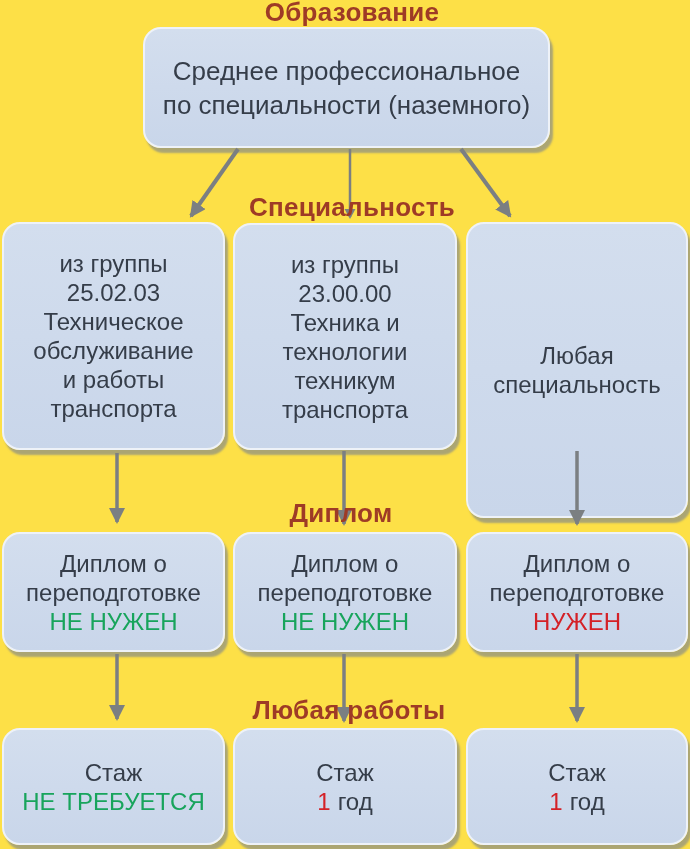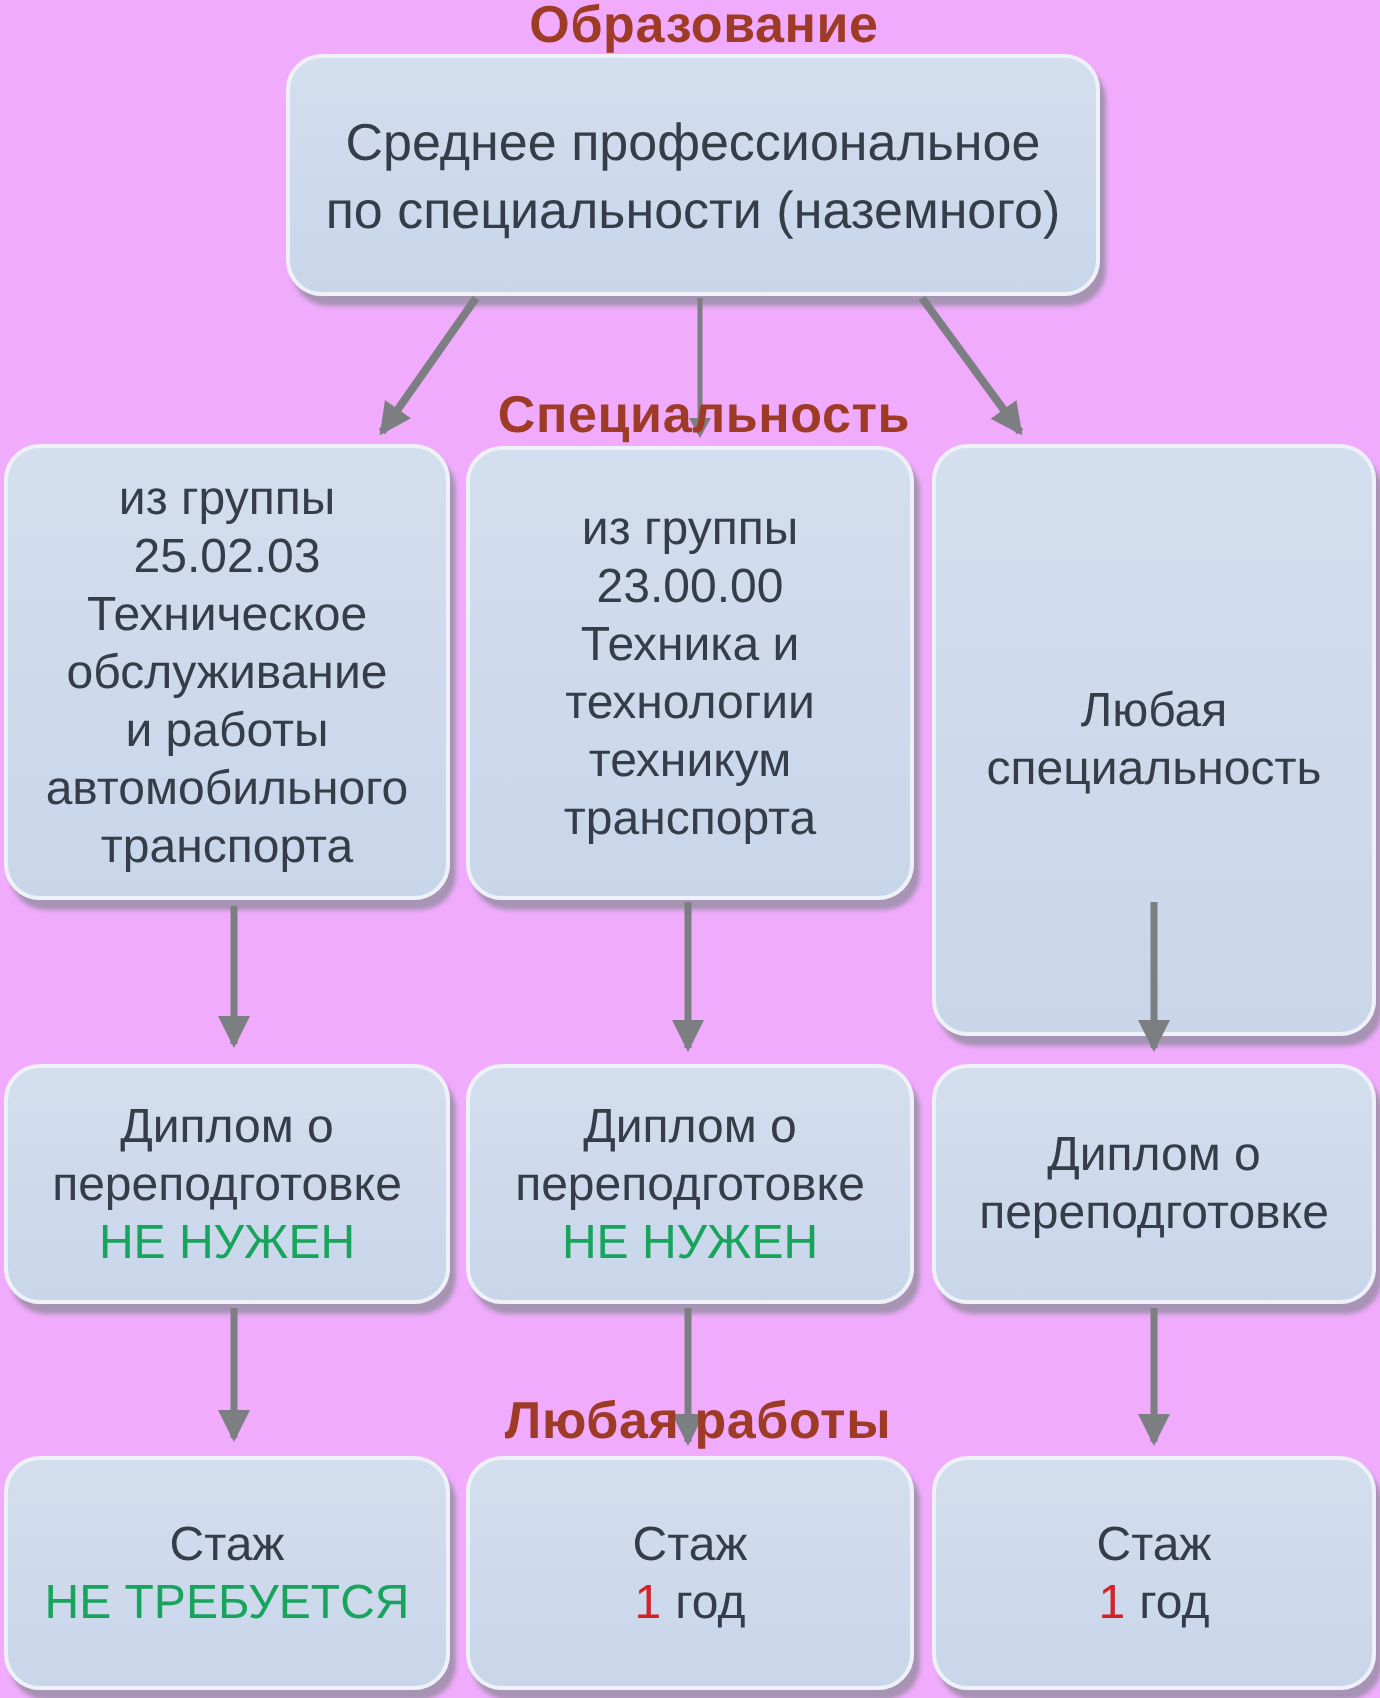--- a/index.html
+++ b/index.html
@@ -1,17 +1,17 @@
 <!DOCTYPE html>
 <html><head>
 <meta charset="utf-8">
 <style>
   html,body{margin:0;padding:0;background:#ffffff;}
   .stage{
-    position:relative;width:690px;height:849px;background:#f0abfc;
+    position:relative;width:690px;height:849px;background:#fde047;
     font-family:"Liberation Sans",sans-serif;overflow:hidden;
   }
   .hdr{
     position:absolute;transform:translateX(-50%);
     font-size:26px;font-weight:bold;color:#9e3b26;
     white-space:nowrap;z-index:3;letter-spacing:0.3px;
   }
   .box{
     position:absolute;box-sizing:border-box;
     background:linear-gradient(180deg,#d3deee 0%,#c9d6ea 100%);
@@ -64,34 +64,34 @@
       <line x1="344" y1="451" x2="344" y2="524" stroke-width="3.5" marker-end="url(#ah)"></line>
       <line x1="577" y1="451" x2="577" y2="524" stroke-width="3.5" marker-end="url(#ah)"></line>
       <line x1="117" y1="654" x2="117" y2="719" stroke-width="3.5" marker-end="url(#ah)"></line>
       <line x1="344" y1="654" x2="344" y2="721" stroke-width="3.5" marker-end="url(#ah)"></line>
       <line x1="577" y1="654" x2="577" y2="721" stroke-width="3.5" marker-end="url(#ah)"></line>
     </g>
   </svg>
 
   <div class="hdr h-edu">Образование</div>
   <div class="hdr h-spec">Специальность</div>
+  <div class="hdr h-dip">Диплом</div>
   <div class="hdr h-exp">Любая работы</div>
 
   <div class="box b-top">
     <div class="top-line">Среднее профессиональное</div>
     <div class="top-line">по специальности (наземного)</div>
   </div>
 
   <div class="box b-spec1">
     <div class="line">из группы</div>
     <div class="line">25.02.03</div>
     <div class="line">Техническое</div>
     <div class="line">обслуживание</div>
     <div class="line">и работы</div>
-    <div class="line">автомобильного</div>
     <div class="line">транспорта</div>
   </div>
   <div class="box b-spec2">
     <div class="line">из группы</div>
     <div class="line">23.00.00</div>
     <div class="line">Техника и</div>
     <div class="line">технологии</div>
     <div class="line">техникум</div>
     <div class="line">транспорта</div>
   </div>
@@ -106,20 +106,21 @@
     <div class="line status-green">НЕ НУЖЕН</div>
   </div>
   <div class="box b-dip2">
     <div class="line">Диплом о</div>
     <div class="line">переподготовке</div>
     <div class="line status-green">НЕ НУЖЕН</div>
   </div>
   <div class="box b-dip3">
     <div class="line">Диплом о</div>
     <div class="line">переподготовке</div>
+    <div class="line status-red">НУЖЕН</div>
   </div>
 
   <div class="box b-exp1">
     <div class="line">Стаж</div>
     <div class="line status-green">НЕ ТРЕБУЕТСЯ</div>
   </div>
   <div class="box b-exp2">
     <div class="line">Стаж</div>
     <div class="line"><span class="num-red">1</span><span>год</span></div>
   </div>

